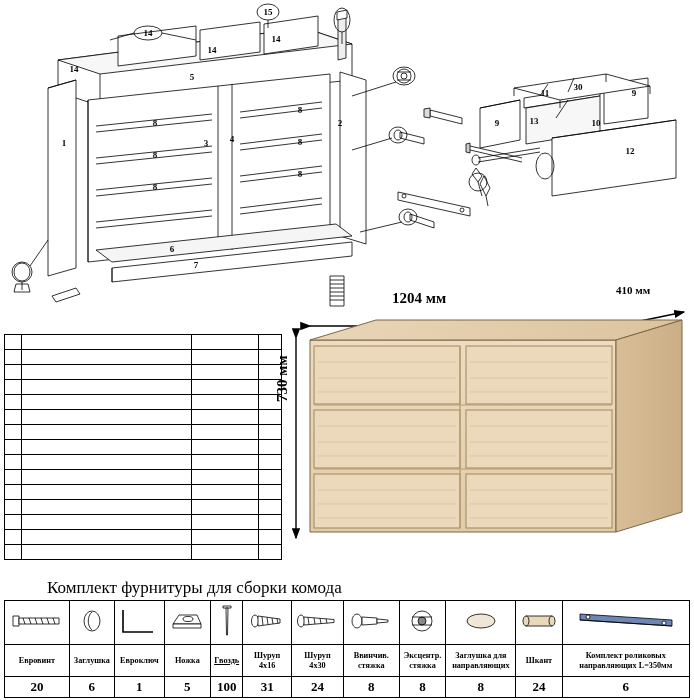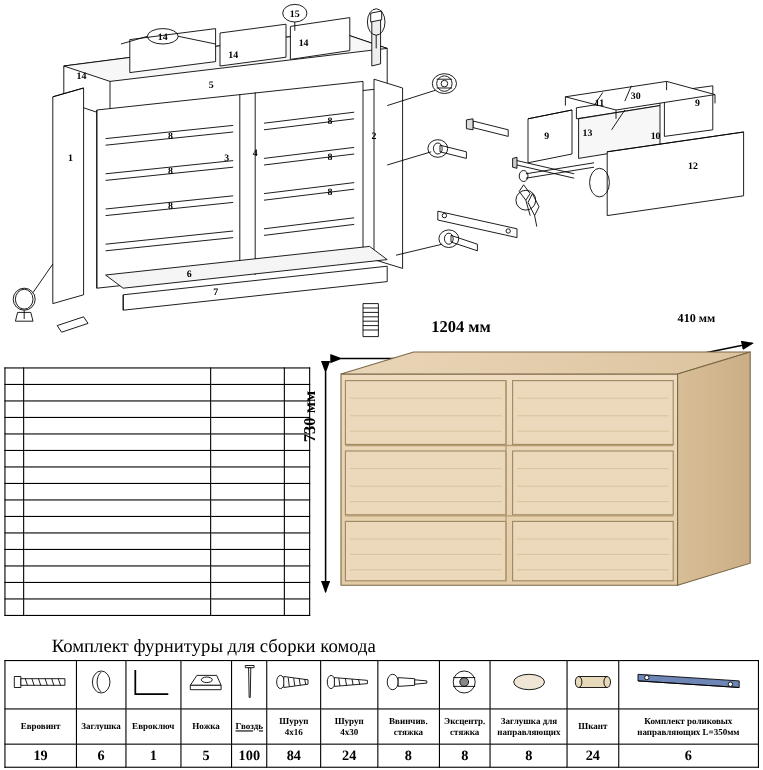--- a/index.html
+++ b/index.html
@@ -459,26 +459,26 @@
 стяжка</td>
         <td style="white-space: pre-line;">Эксцентр.
 стяжка</td>
         <td style="white-space: pre-line;">Заглушка для
 направляющих</td>
         <td style="white-space: pre-line;">Шкант</td>
         <td style="white-space: pre-line;">Комплект роликовых
 направляющих L=350мм</td>
       </tr>
     <tr class="counts" id="hw-counts">
-        <td>19</td>
+        <td>20</td>
         <td>6</td>
         <td>1</td>
         <td>5</td>
         <td>100</td>
-        <td>84</td>
+        <td>31</td>
         <td>24</td>
         <td>8</td>
         <td>8</td>
         <td>8</td>
         <td>24</td>
         <td>6</td>
       </tr>
   </tbody>
 </table>
 

